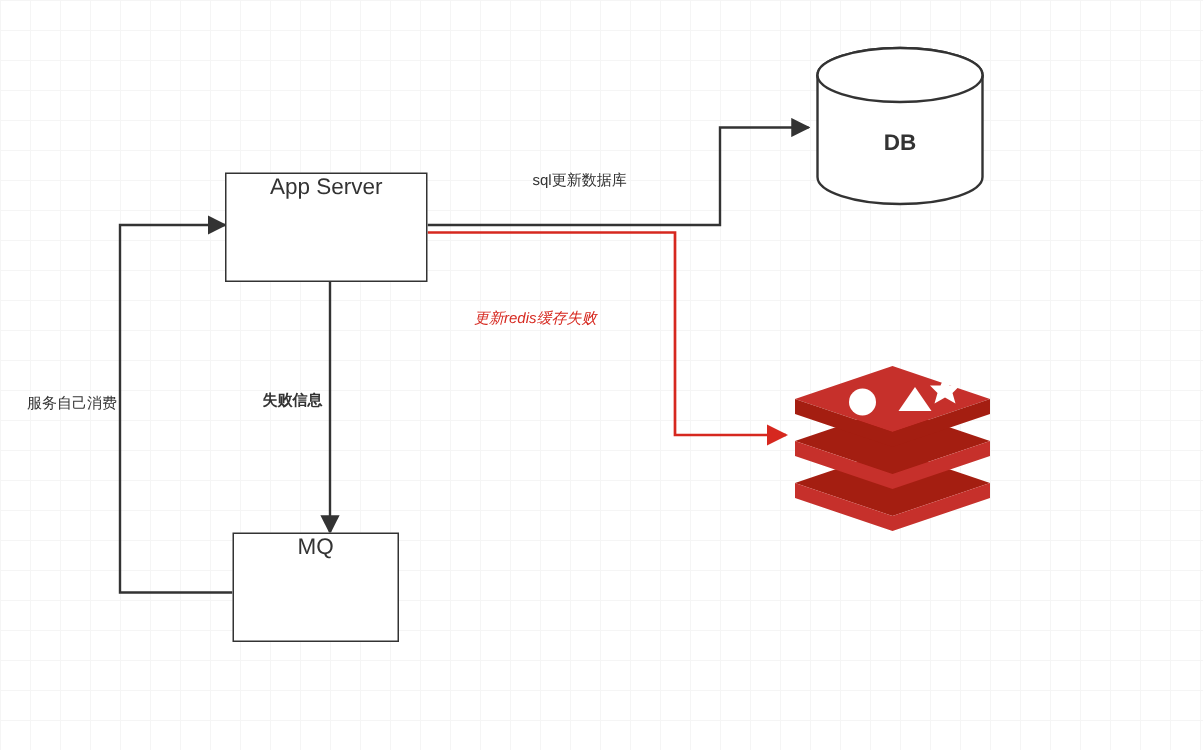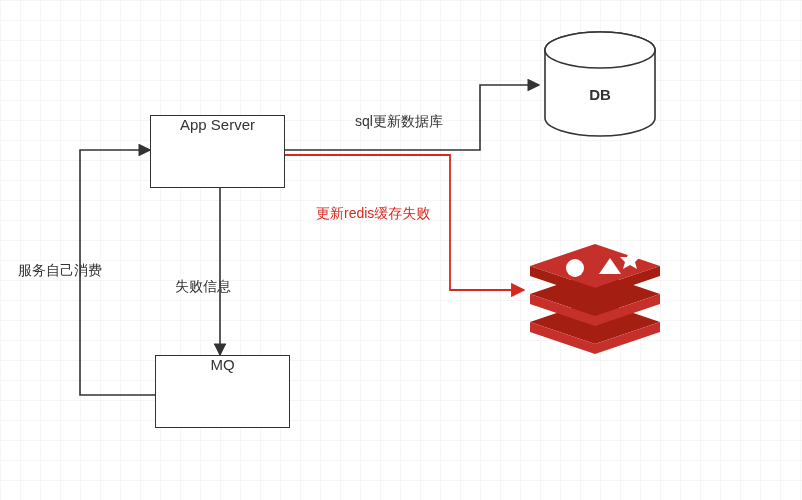--- a/index.html
+++ b/index.html
@@ -20,21 +20,21 @@
       border: 1.5px solid #333;
       background: #fff;
       display: flex;
       align-items: flex-start;
       justify-content: center;
       font-size: 15px;
       color: #333;
     }
     .label {
       position: absolute;
-      font-size: 14px;
+      font-size: 10px;
       color: #333;
       white-space: nowrap;
     }
     .label.red { color: #d6281f; }
     svg.edges {
       position: absolute;
       top: 0; left: 0;
       width: 802px; height: 500px;
       pointer-events: none;
     }
@@ -63,21 +63,21 @@
 
   <path d="M 220 188 L 220 355" fill="none" stroke="#333" stroke-width="1.6" marker-end="url(#arrow-black)"></path>
 
   <path d="M 155 395 L 80 395 L 80 150 L 150 150" fill="none" stroke="#333" stroke-width="1.6" marker-end="url(#arrow-black)"></path>
 </svg>
 
 <div class="node-box" style="left:150px; top:115px; width:135px; height:73px;">
   <span>App Server</span>
 </div>
 
-<div class="node-box" style="left:155px; top:355px; width:135px; height:73px;">
+<div class="node-box" style="left:155px; top:355px; width:111px; height:73px;">
   <span>MQ</span>
 </div>
 
 <div class="db-cyl" style="left:540px; top:30px; width:120px; height:110px;">
   <svg width="120" height="110" viewBox="0 0 120 110">
     <ellipse cx="60" cy="20" rx="55" ry="18" fill="#fff" stroke="#333" stroke-width="1.6"></ellipse>
     <path d="M 5 20 L 5 88 A 55 18 0 0 0 115 88 L 115 20" fill="#fff" stroke="#333" stroke-width="1.6"></path>
     <ellipse cx="60" cy="20" rx="55" ry="18" fill="#fff" stroke="#333" stroke-width="1.6"></ellipse>
     <text x="60" y="70" text-anchor="middle" font-size="15" fill="#333" font-family="Arial">DB</text>
   </svg>
@@ -102,17 +102,17 @@
 
       <circle cx="50" cy="24" r="9" fill="#fff"></circle>
       <polygon points="85,14 96,30 74,30" fill="#fff"></polygon>
       <polygon points="105,6 108,13 115,13 110,18 112,25 105,21 98,25 100,18 95,13 102,13" fill="#fff"></polygon>
     </g>
   </svg>
 </div>
 
 <div class="label" style="left:355px; top:113px;">sql更新数据库</div>
 
-<div class="label red" style="left:316px; top:205px;">更新redis缓存失败</div>
+<div class="label red" style="left:316px; top:205px;font-style:italic;">更新redis缓存失败</div>
 
-<div class="label" style="left:175px; top:278px; writing-mode:horizontal-tb;">失败信息</div>
+<div class="label" style="left:175px; top:260px; writing-mode:horizontal-tb;font-weight:bold;">失败信息</div>
 
 <div class="label" style="left:18px; top:262px;">服务自己消费</div>
 
 </body></html>

